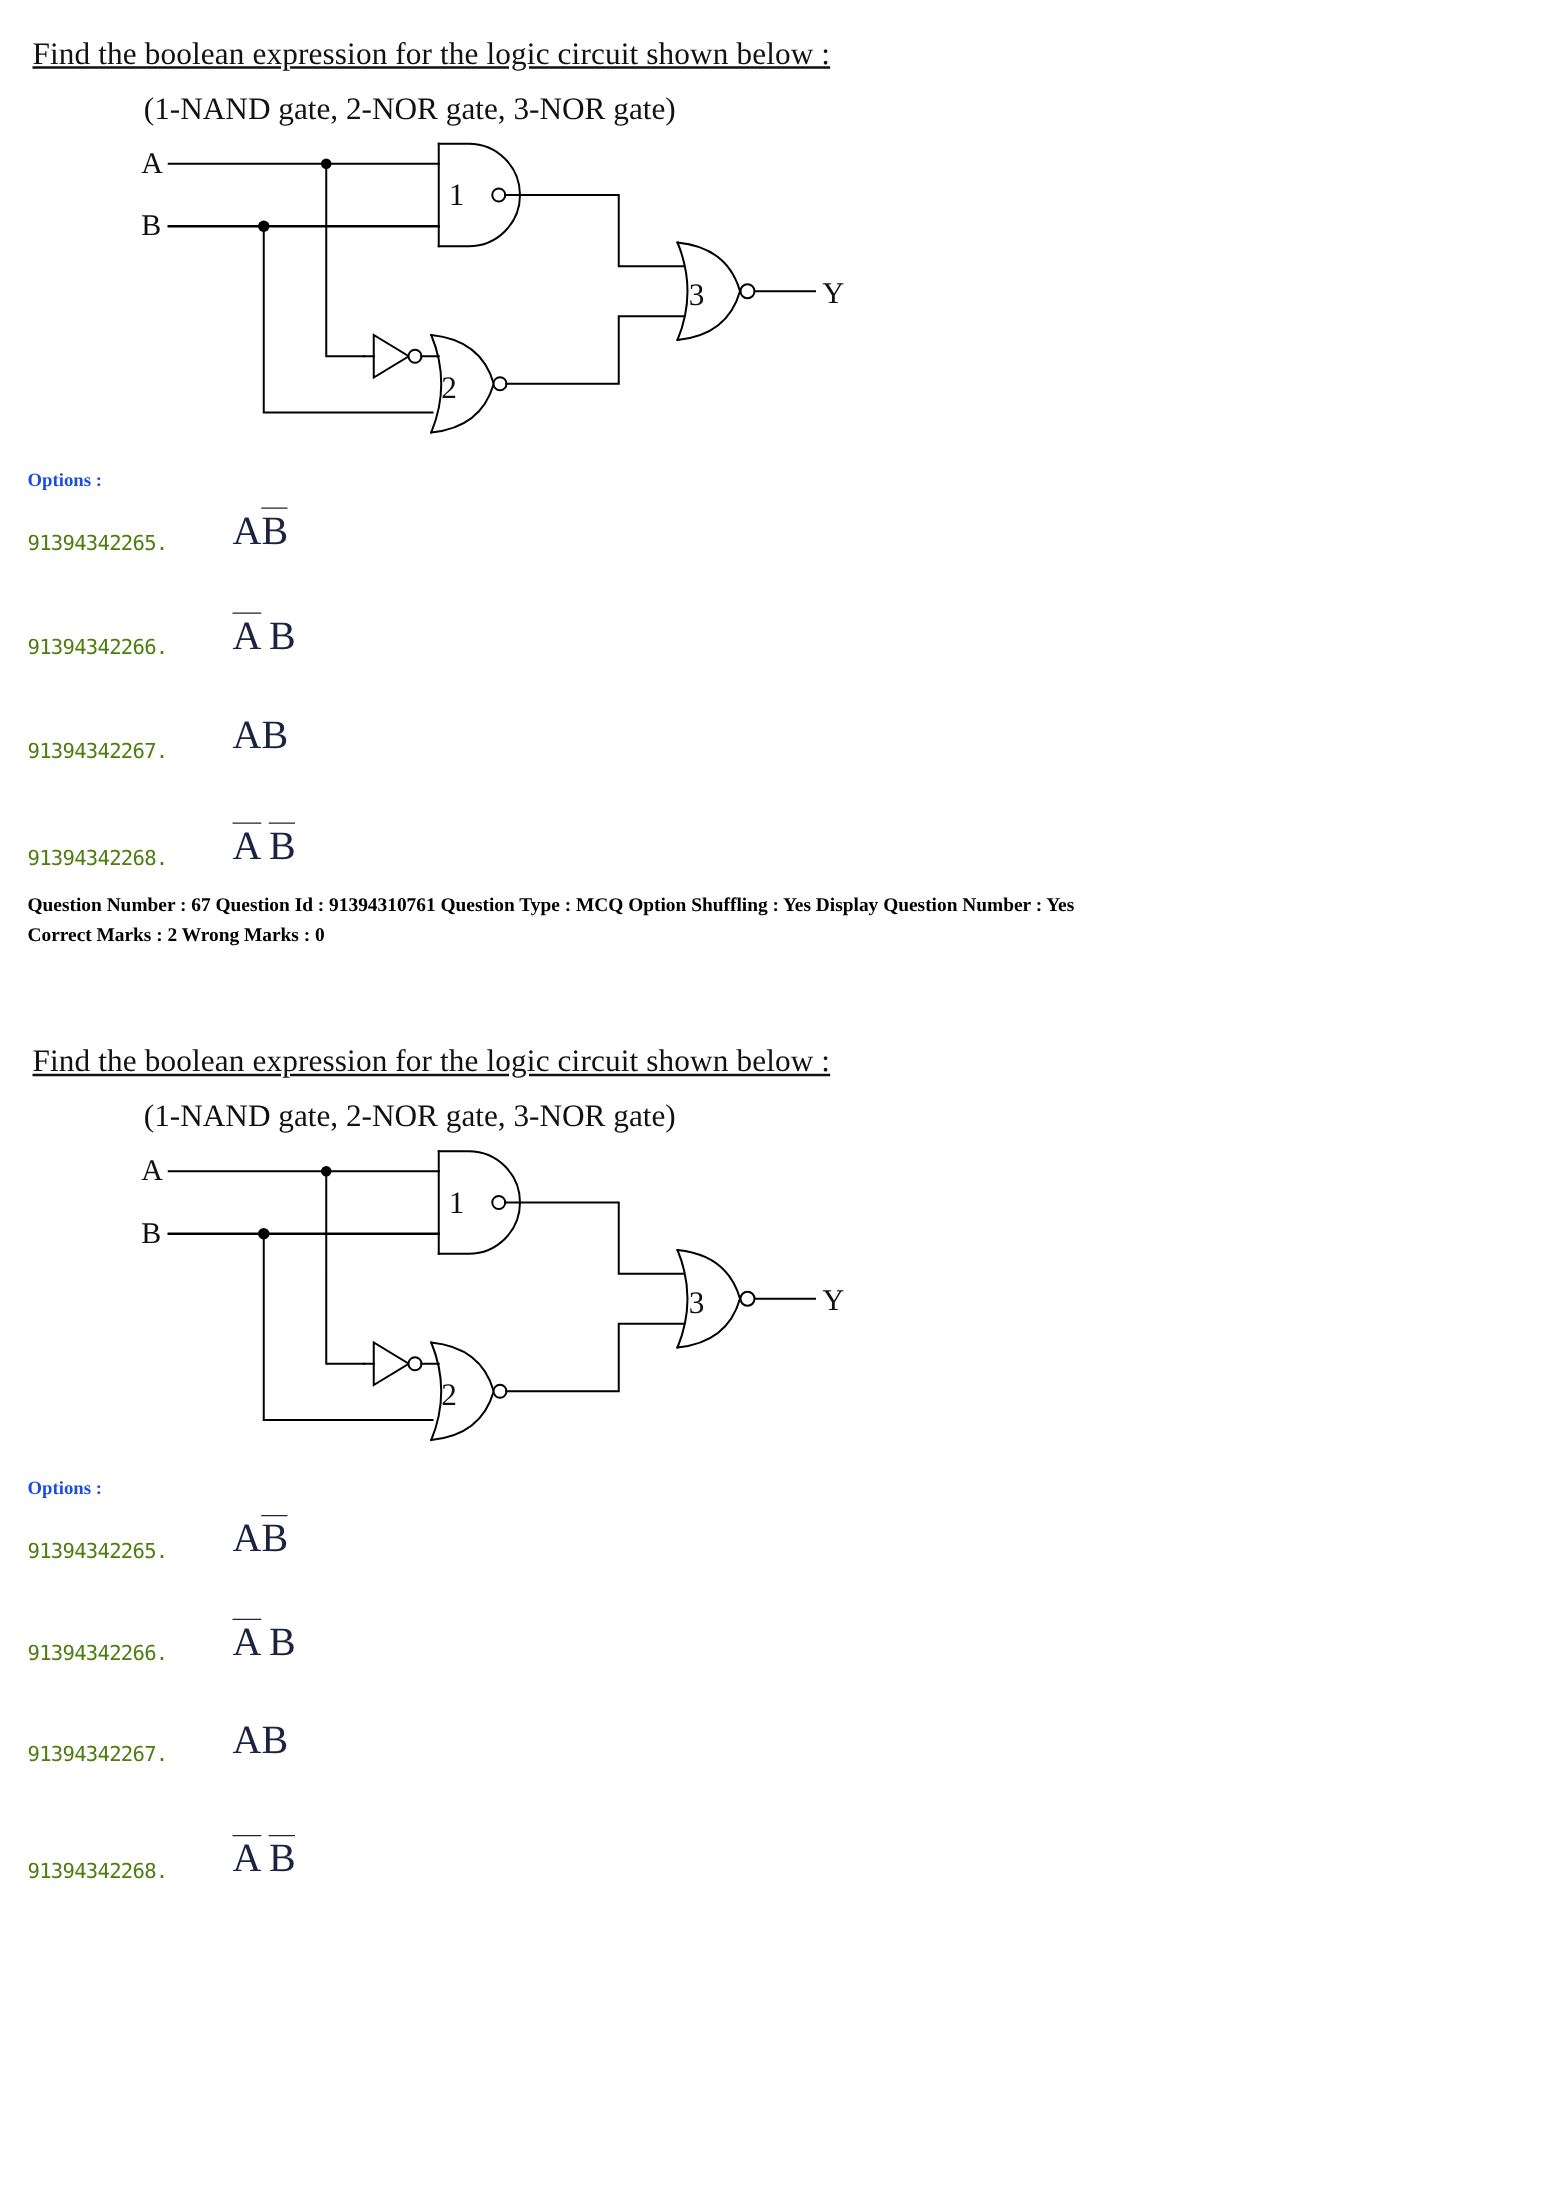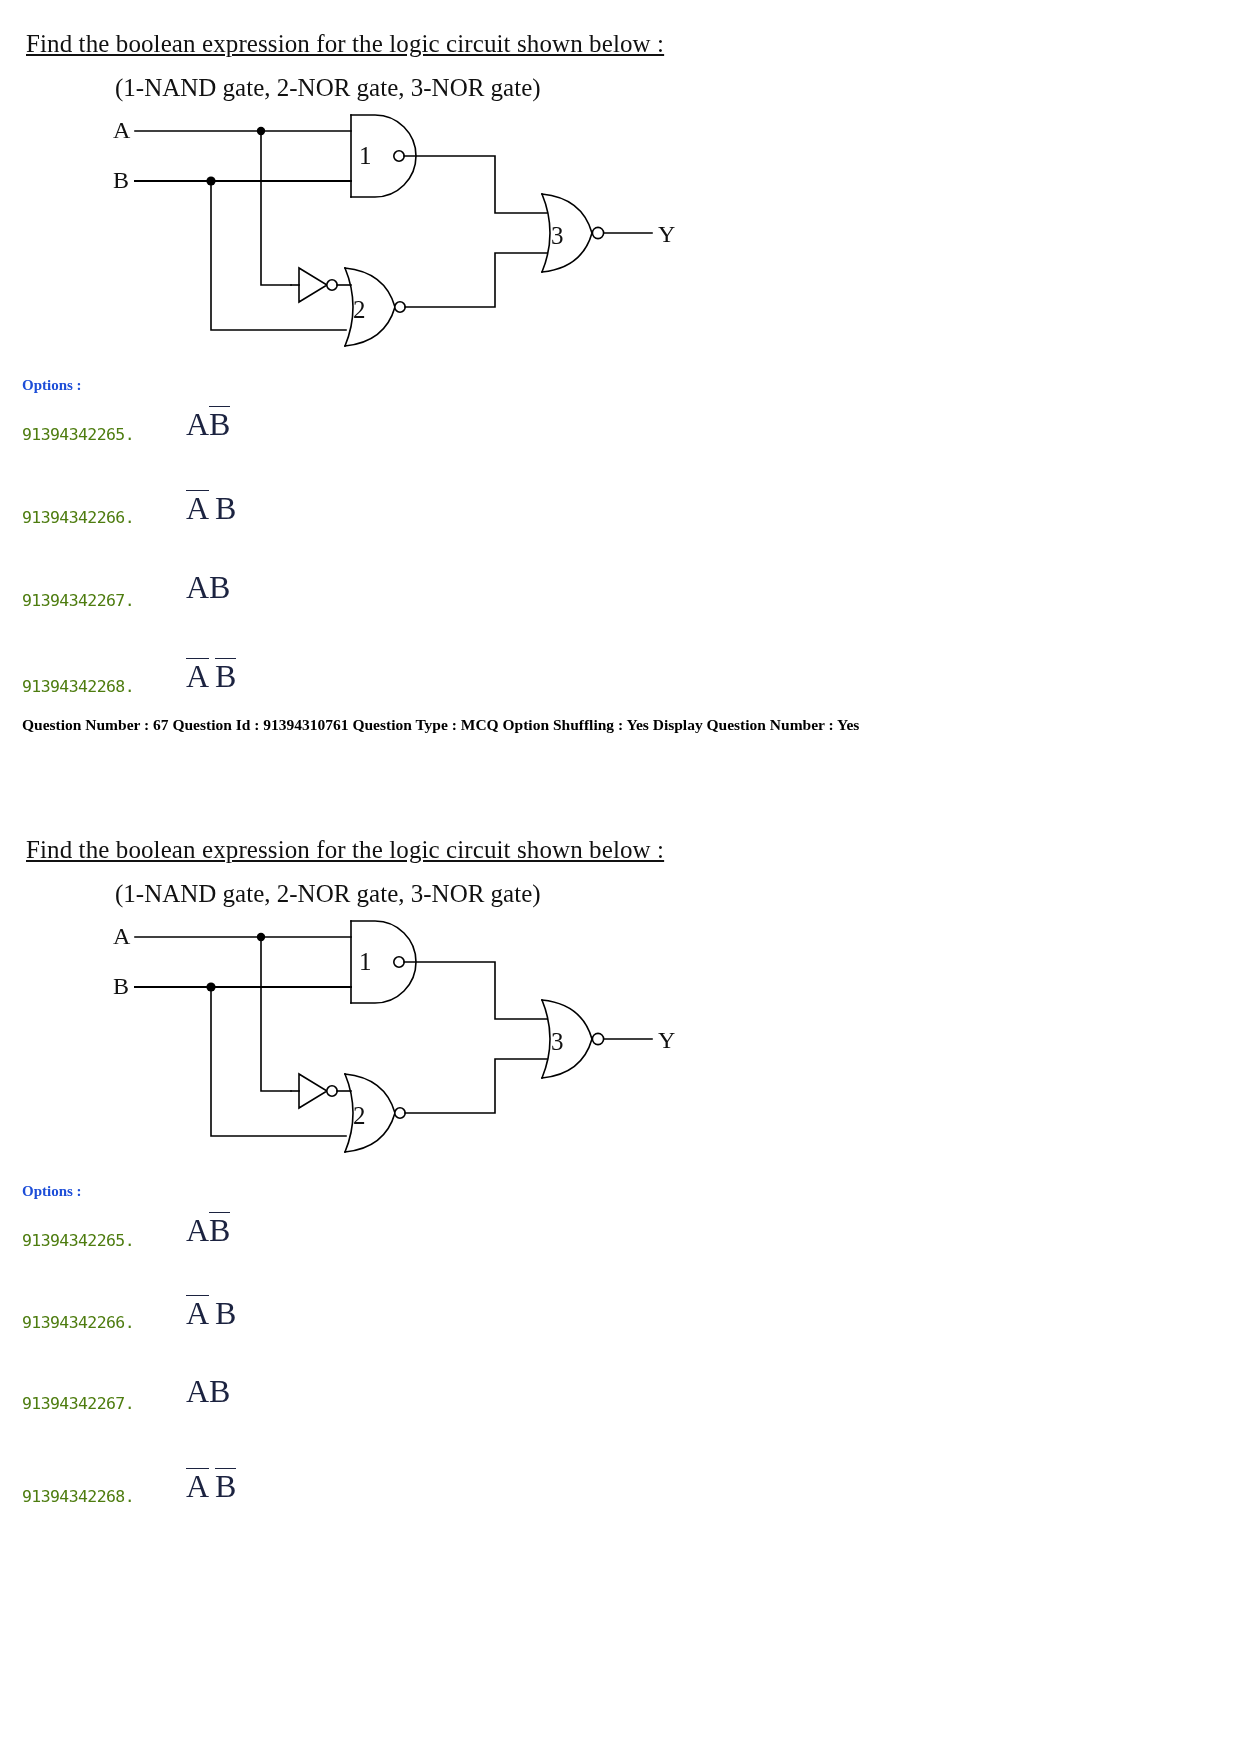--- a/index.html
+++ b/index.html
@@ -169,20 +169,21 @@
       <span class="opt-expr" style="top:569px;">AB</span>
     </div>
     <div class="opt-row">
       <span class="opt-id" style="top:677px;">91394342268.</span>
       <span class="opt-expr" style="top:658px;"><span class="ovl">A</span><span class="sp"></span><span class="ovl">B</span></span>
     </div>
   </div>
 
   <div class="meta" style="top:715px;">
     <span class="line1">Question Number : 67  Question Id : 91394310761  Question Type : MCQ  Option Shuffling : Yes  Display Question Number : Yes</span>
+    <span class="line3">Correct Marks : 2  Wrong Marks : 0</span>
   </div>
 
   <div class="qblock" style="top:0px;">
 
     <div class="q-title" style="position:absolute; left:0; top:836px;">Find the boolean expression for the logic circuit shown below :</div>
     <div class="q-sub" style="position:absolute; left:0; top:880px; margin-left:115px; margin-top:0;">(1-NAND gate, 2-NOR gate, 3-NOR gate)</div>
 
     <div class="circuit" style="position:absolute; left:95px; top:918px;">
       <svg width="620" height="250" viewBox="0 0 620 250" xmlns="http://www.w3.org/2000/svg">
         <g fill="none" stroke="#000" stroke-width="1.6" stroke-linecap="square">

